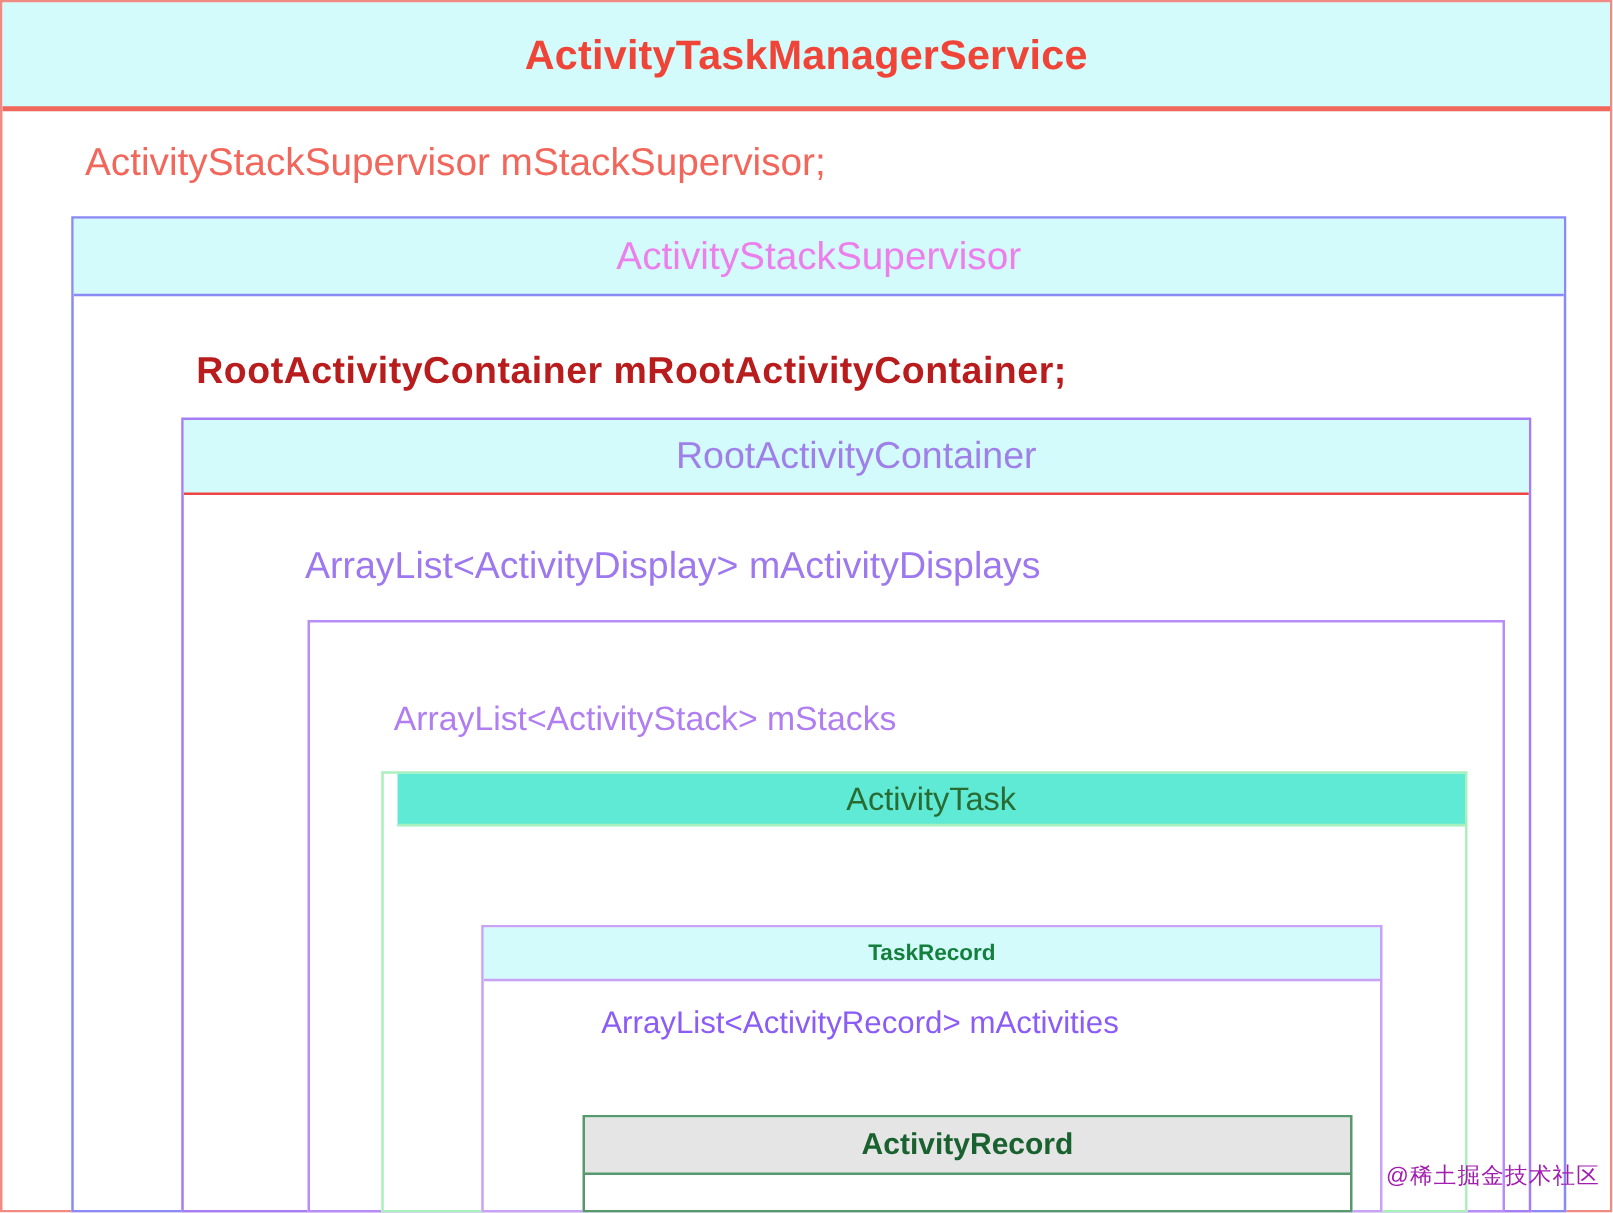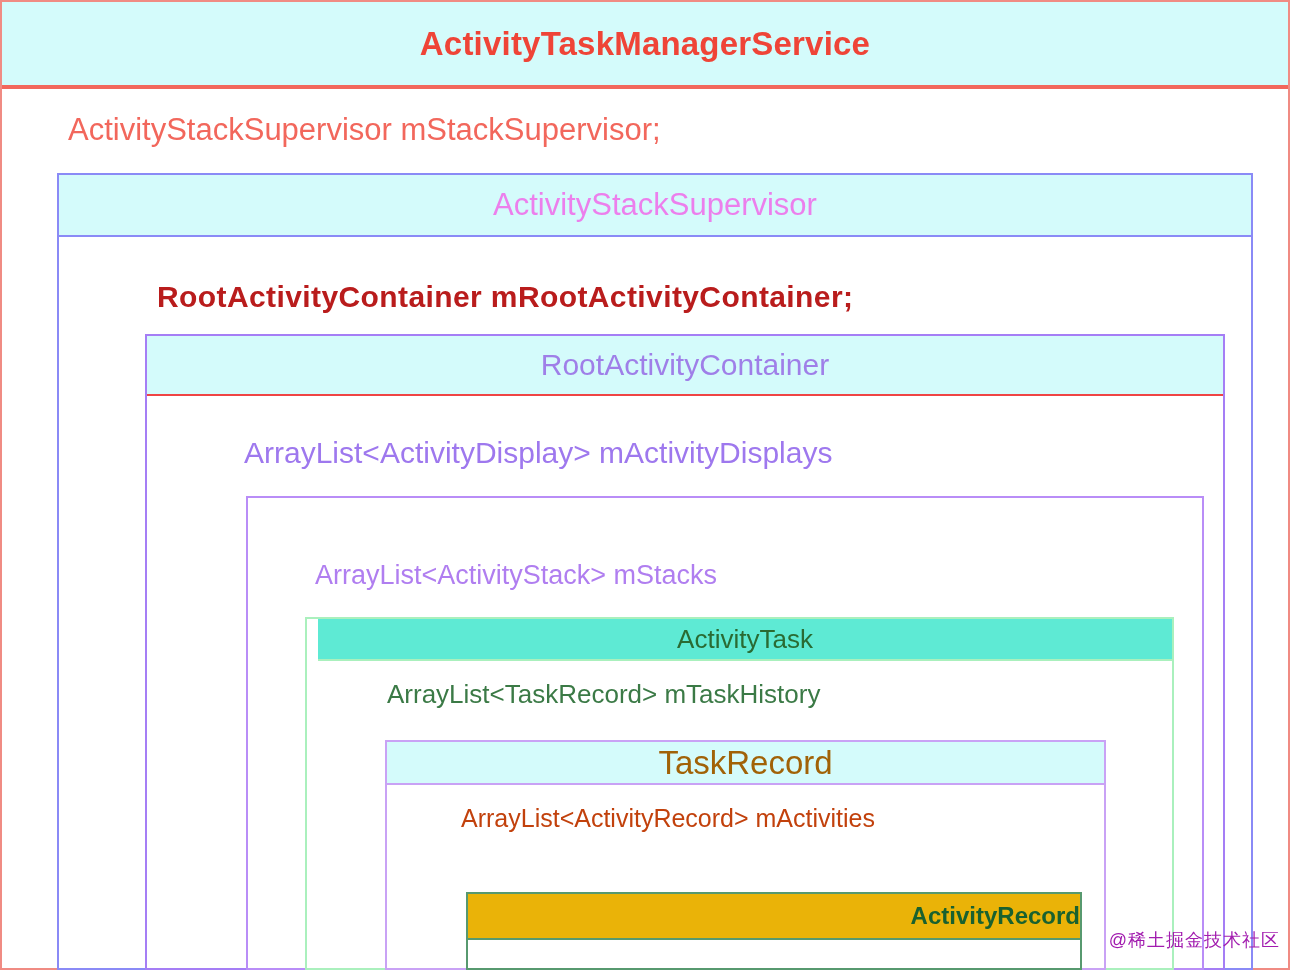--- a/index.html
+++ b/index.html
@@ -201,51 +201,51 @@
   .tr-header {
     height: 43px;
     box-sizing: border-box;
     background: #d4fbfb;
     border-bottom: 2px solid #c9a2f5;
     display: flex;
     align-items: center;
     justify-content: center;
   }
   .tr-title {
-    font-size: 33px;
-    font-weight: normal;
-    color: #a16207;
+    font-size: 18px;
+    font-weight: bold;
+    color: #15803d;
   }
   .field-tr {
     position: absolute;
-    left: 74px;
+    left: 94px;
     top: 62px;
     font-size: 25px;
-    color: #c2410c;
+    color: #8b5cf6;
   }
 
   
   .ar-box {
     position: absolute;
     left: 466px;
     top: 892px;
     width: 616px;
     height: 78px;
     box-sizing: border-box;
     border: 2px solid #57996f;
     background: #ffffff;
   }
   .ar-header {
     height: 46px;
     box-sizing: border-box;
-    background: #eab308;
+    background: #e5e5e5;
     border-bottom: 2px solid #57996f;
     display: flex;
     align-items: center;
-    justify-content: flex-end;
+    justify-content: center;
   }
   .ar-title {
     font-size: 24px;
     font-weight: bold;
     color: #19612f;
   }
 
   
   .watermark {
     position: absolute;
@@ -284,21 +284,20 @@
 </div>
 
 <div class="ad-box">
   <div class="field field-ad">ArrayList&lt;ActivityStack&gt; mStacks</div>
 </div>
 
 <div class="at-box">
   <div class="at-header">
     <span class="at-title">ActivityTask</span>
   </div>
-  <div class="field field-at">ArrayList&lt;TaskRecord&gt; mTaskHistory</div>
 </div>
 
 <div class="tr-box">
   <div class="tr-header">
     <span class="tr-title">TaskRecord</span>
   </div>
   <div class="field field-tr">ArrayList&lt;ActivityRecord&gt; mActivities</div>
 </div>
 
 <div class="ar-box">

